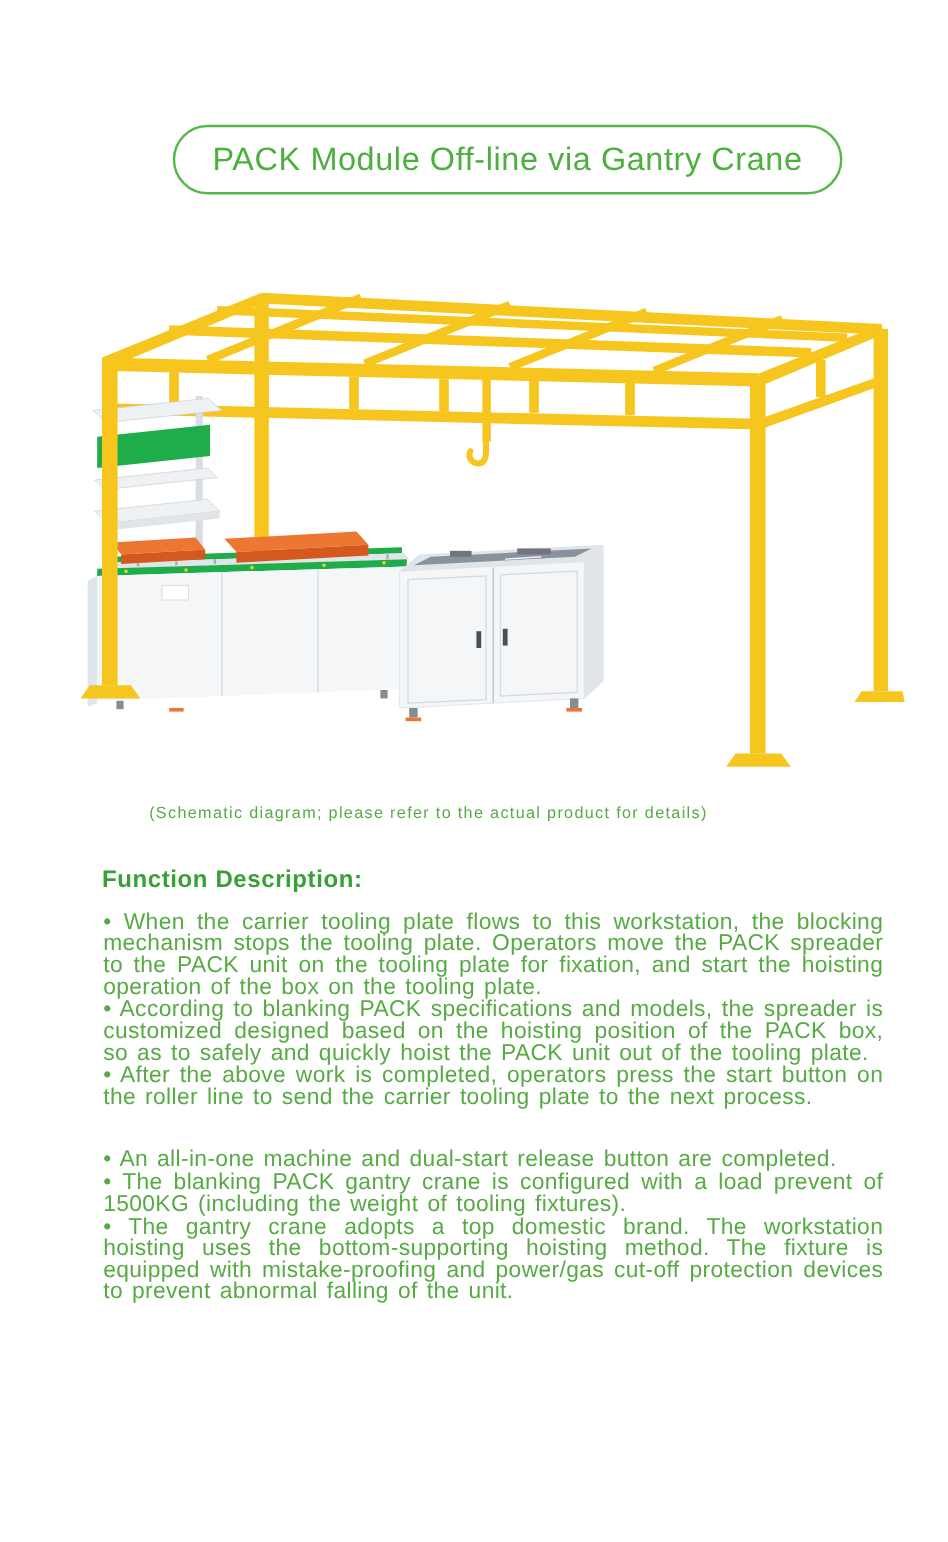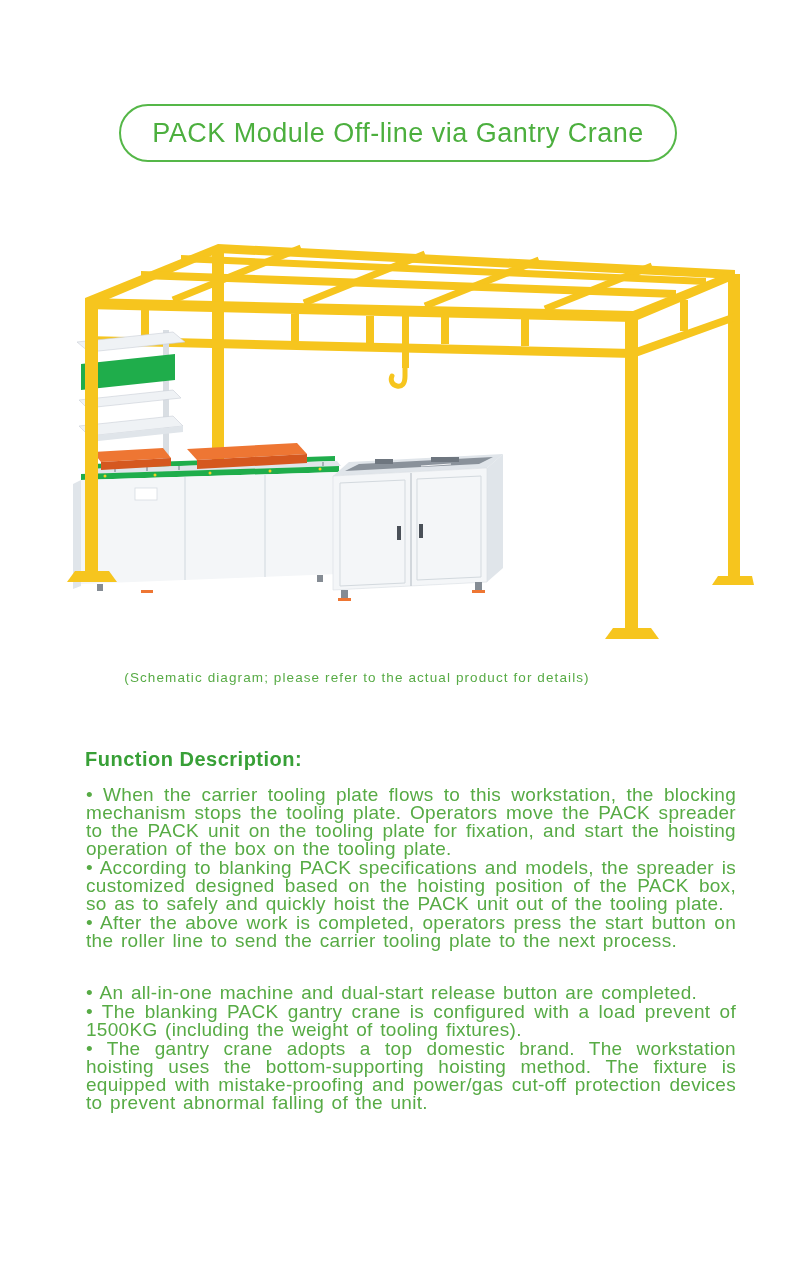--- a/index.html
+++ b/index.html
@@ -1,33 +1,33 @@
 <!DOCTYPE html>
 <html style="--page-bg: #ffffff; --green-title: #4CAF3E; --green-heading: #38A037; --green-body: #57AB45; --pill-border: #55B748; --yellow: #F6C51E; --yellow-dark: #DFA90F; --belt-green: #1FAD4B; --module-orange: #EE7633; --module-orange-dark: #D5581F; --machine-white: #F4F6F8; --machine-gray: #E0E5EA; --cabinet-interior: #8A929B;"><head>
 <meta charset="utf-8">
 <style>
   html,body{margin:0;padding:0;}
   body{
     width:790px;height:1285px;position:relative;background:var(--page-bg,#ffffff);
     font-family:"Liberation Sans", sans-serif;overflow:hidden;
   }
   .title-pill{
-    position:absolute;left:119px;top:104px;width:558px;height:58px;box-sizing:border-box;
+    position:absolute;left:144px;top:104px;width:558px;height:58px;box-sizing:border-box;
     border:2px solid var(--pill-border);border-radius:30px;
     display:flex;align-items:center;justify-content:center;
   }
   .title-pill .title-text{
     color:var(--green-title);font-size:27px;font-weight:500;letter-spacing:.5px;white-space:nowrap;
   }
   .illustration{position:absolute;left:35px;top:218px;width:720px;height:440px;}
   .caption{
     position:absolute;left:0;top:670px;width:714px;text-align:center;
     color:var(--green-body);font-size:13.5px;letter-spacing:1.1px;
   }
-  .content{position:absolute;left:85px;top:748px;width:652px;}
+  .content{position:absolute;left:85px;top:722px;width:652px;}
   .section-heading{
     margin:0;color:var(--green-heading);font-size:20px;font-weight:bold;letter-spacing:.5px;line-height:1.15;
   }
   .bullets{margin-top:15px;}
   .bullets p{
     margin:1px;color:var(--green-body);font-size:19px;line-height:18px;
     letter-spacing:.3px;word-spacing:2px;text-align:justify;
   }
   .section + .section{margin-top:34px;}
   

